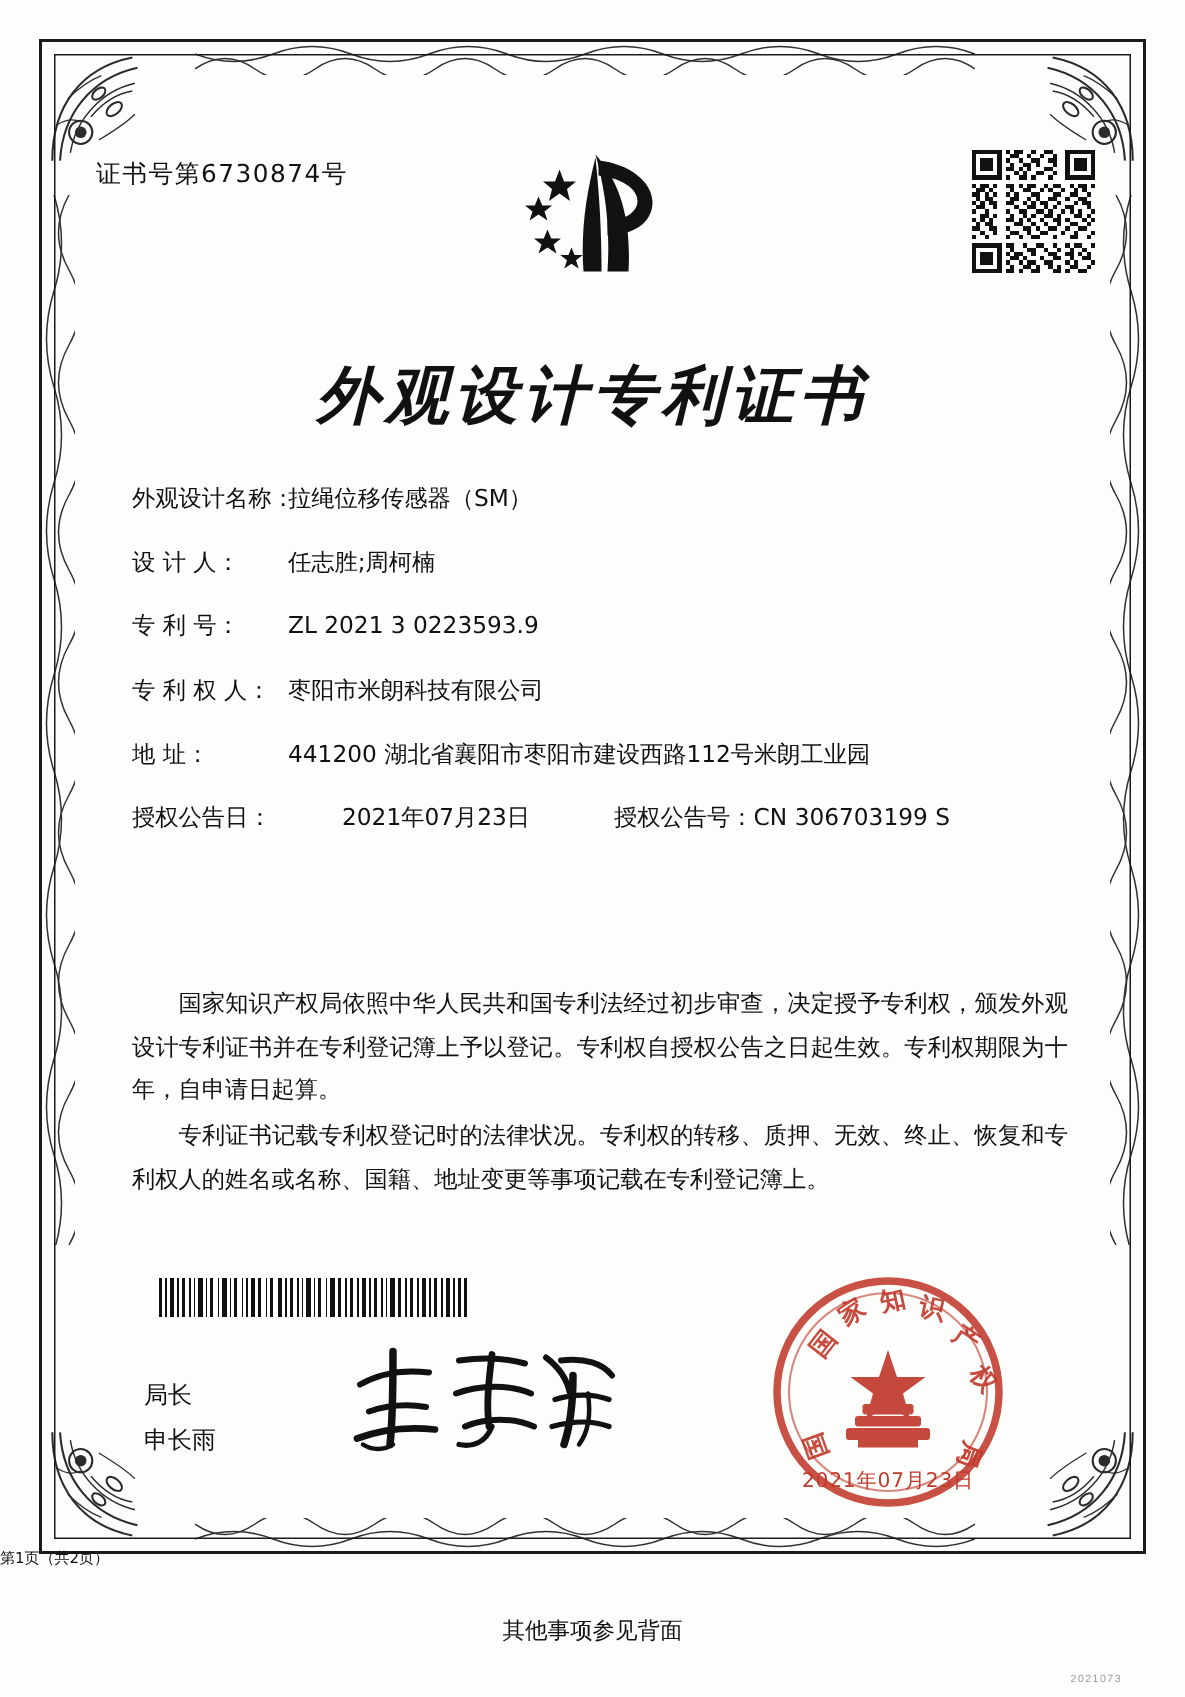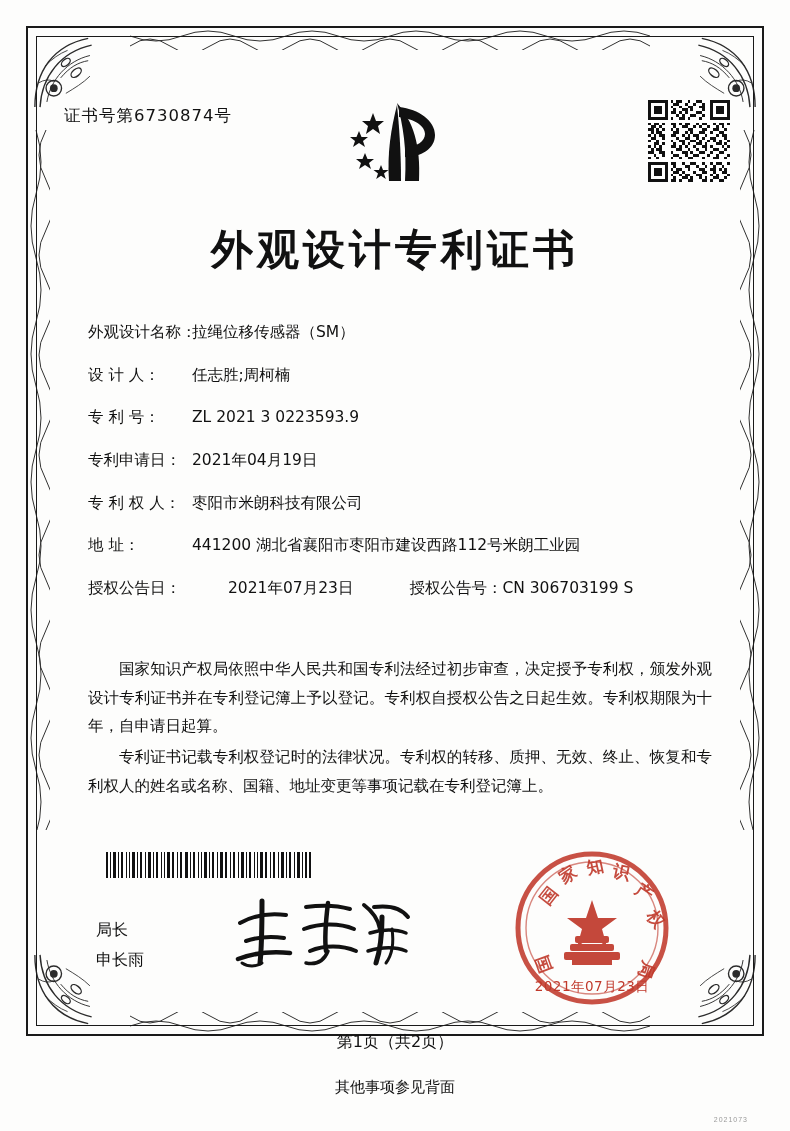--- a/index.html
+++ b/index.html
@@ -81,26 +81,27 @@
     right: 60px;
     top: 100px;
     width: 82px;
     height: 82px;
   }
 
   .title {
     position: absolute;
     left: 0;
     right: 0;
-    top: 222px;
+    top: 236px;
     text-align: center;
     font-size: 42px;
     font-weight: bold;
     letter-spacing: 4px;
     font-family: "DejaVu Sans", "Liberation Sans", sans-serif;
+    font-style: italic;
   }
 
   
   .fields {
     position: absolute;
     left: 88px;
     right: 70px;
     top: 322px;
     font-size: 15.5px;
     font-family: "DejaVu Sans", "Liberation Sans", sans-serif;
@@ -196,22 +197,21 @@
     color: #c0392b;
     letter-spacing: 0.5px;
     font-family: "DejaVu Sans", "Liberation Sans", sans-serif;
   }
 
   
   .page-no {
     position: absolute;
     left: 0; right: 0;
     top: 1032px;
-    text-align: center;
-    font-size: 16px;
+    font-size: 10px;
     font-family: "DejaVu Sans", "Liberation Sans", sans-serif;
   }
   .back-note {
     position: absolute;
     left: 0; right: 0;
     top: 1078px;
     text-align: center;
     font-size: 15px;
     font-family: "DejaVu Sans", "Liberation Sans", sans-serif;
   }
@@ -559,24 +559,20 @@
     <div class="field-row">
       <span class="field-label">设 计 人：</span>
       <span class="field-value">任志胜;周柯楠</span>
     </div>
 
     <div class="field-row">
       <span class="field-label">专 利 号：</span>
       <span class="field-value">ZL 2021 3 0223593.9</span>
     </div>
 
-    <div class="field-row">
-      <span class="field-label">专利申请日：</span>
-      <span class="field-value">2021年04月19日</span>
-    </div>
 
     <div class="field-row">
       <span class="field-label">专 利 权 人：</span>
       <span class="field-value">枣阳市米朗科技有限公司</span>
     </div>
 
     <div class="field-row">
       <span class="field-label">地 址：</span>
       <span class="field-value">441200 湖北省襄阳市枣阳市建设西路112号米朗工业园</span>
     </div>

